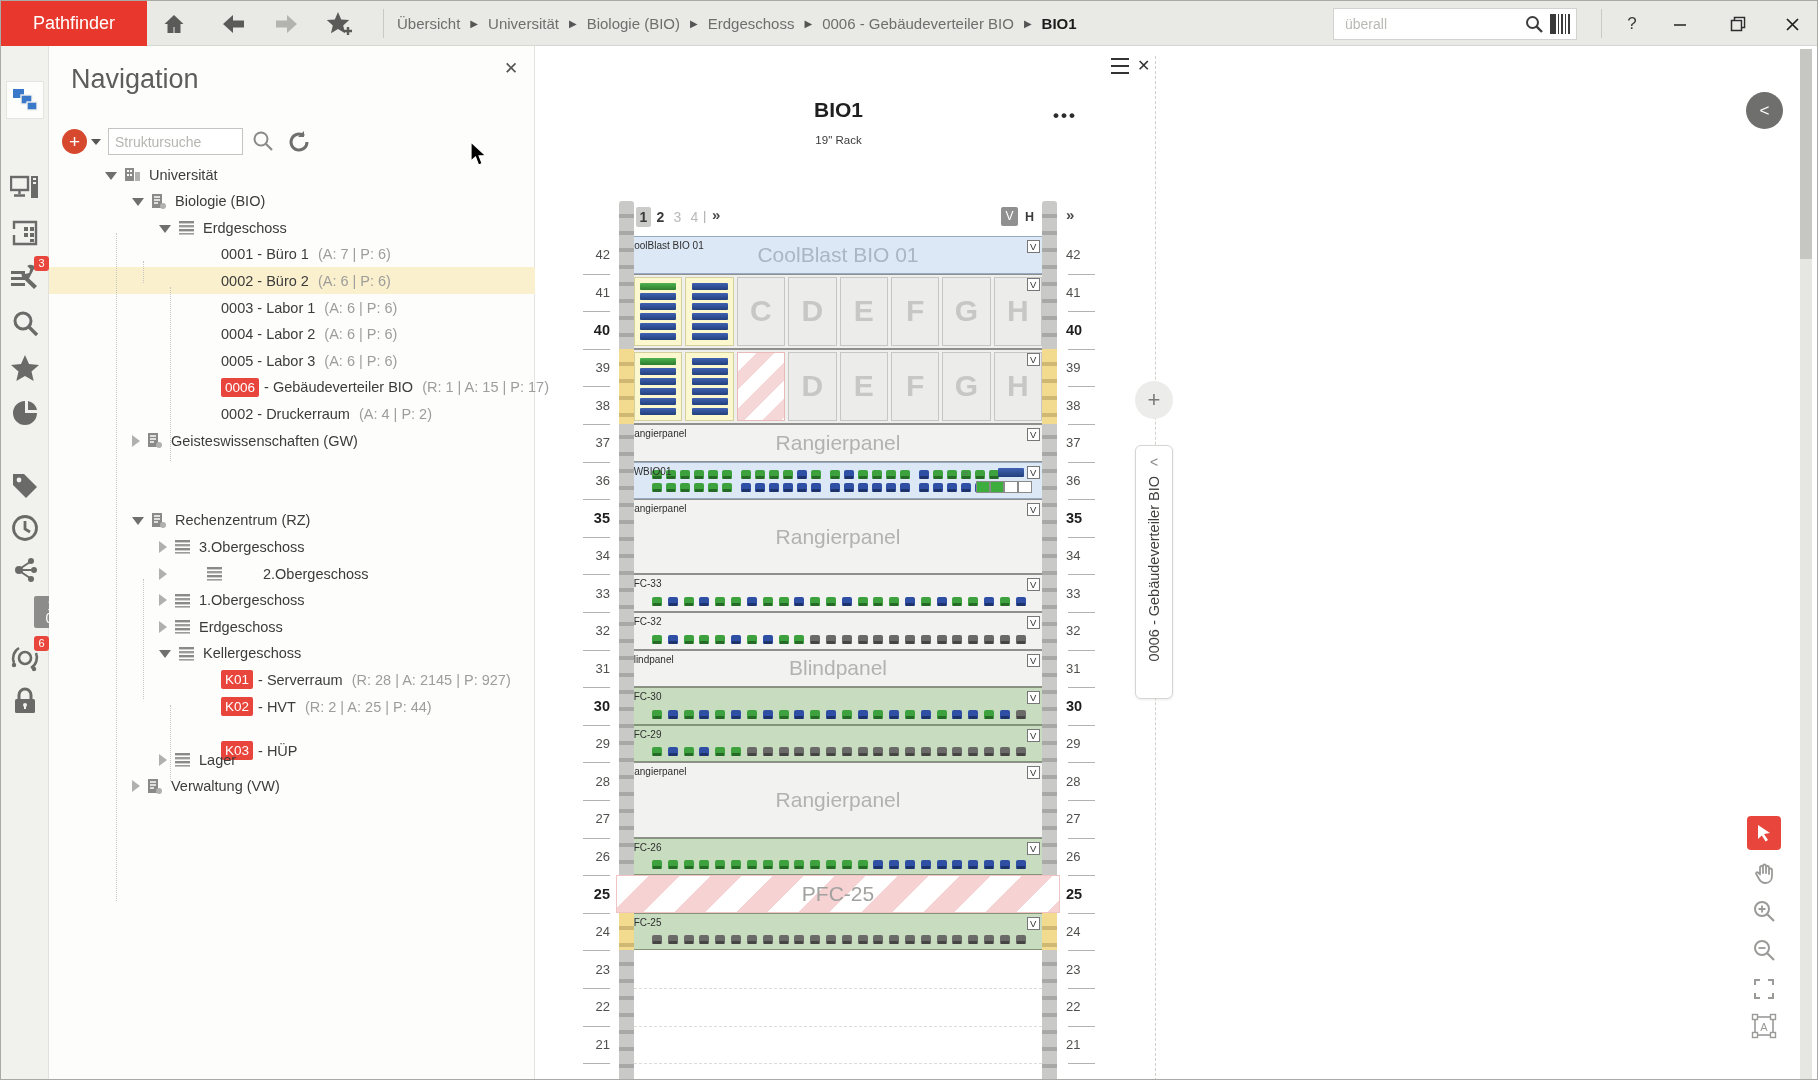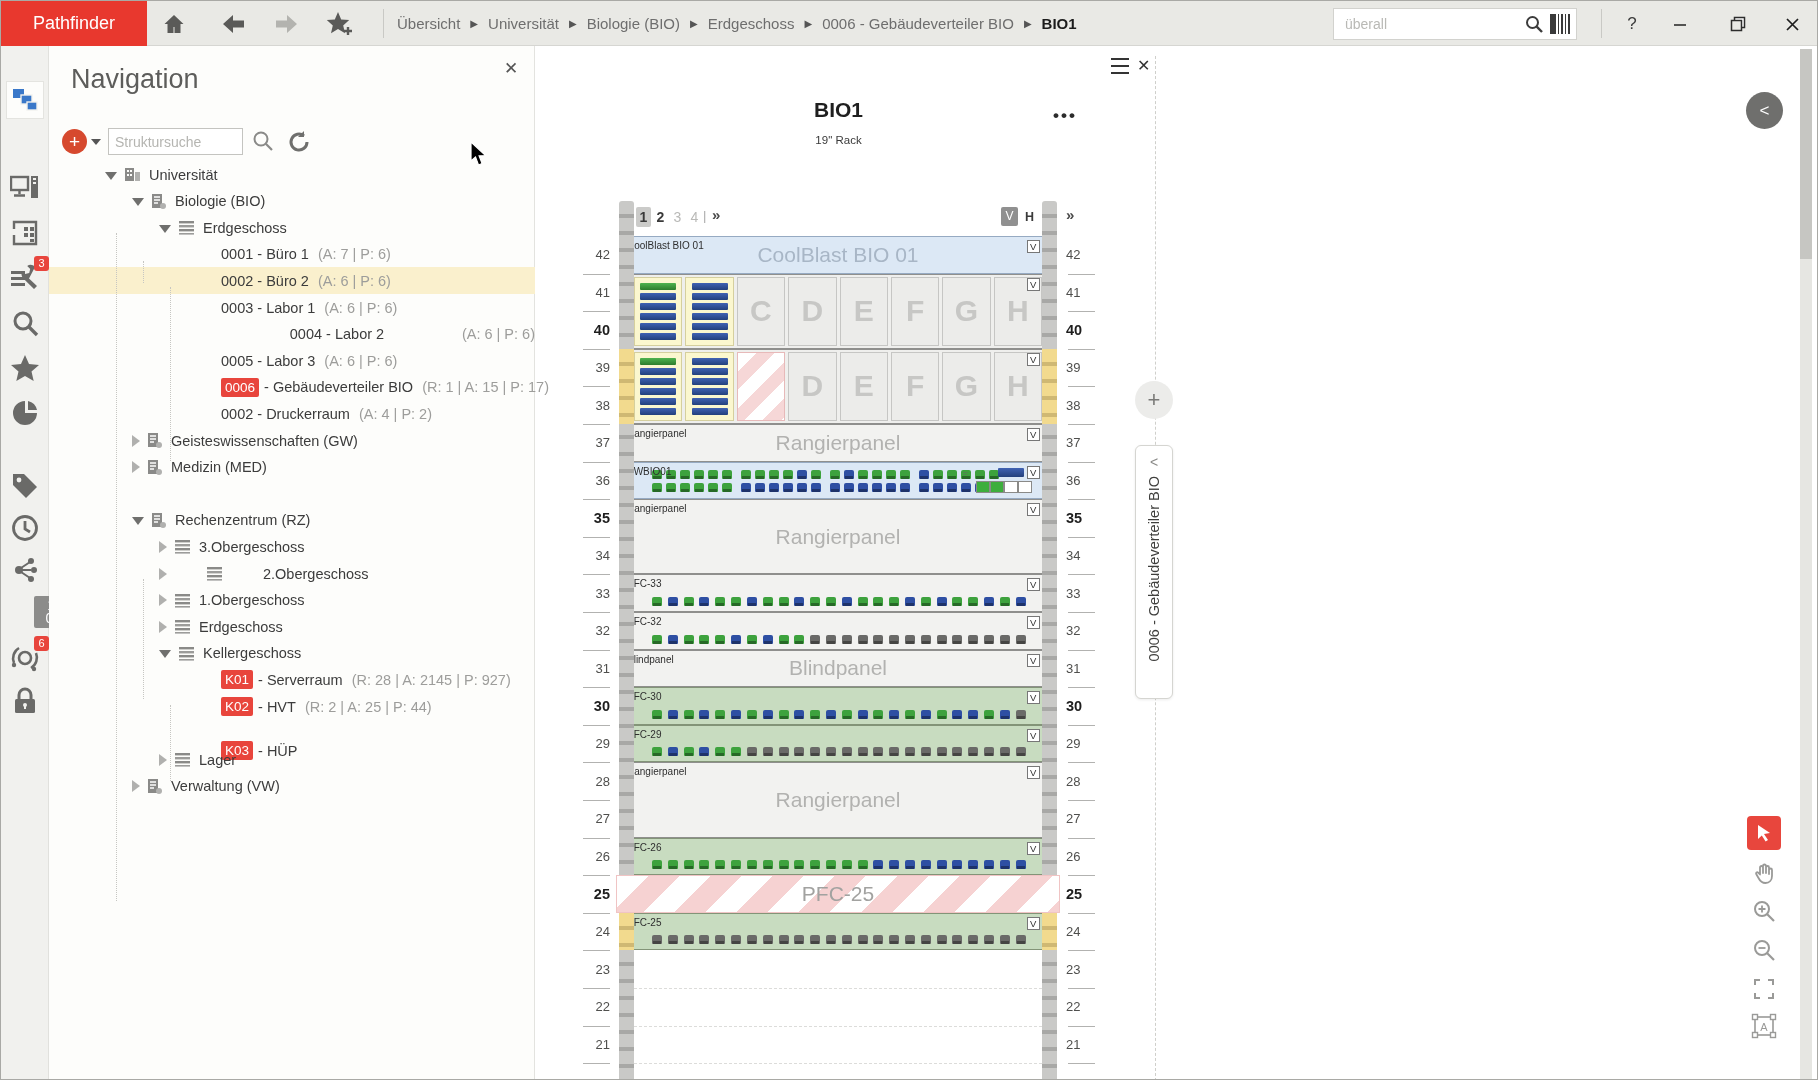--- a/index.html
+++ b/index.html
@@ -339,21 +339,21 @@
         <div class="trow hl" style="top: 106.4px; padding-left: 152px;">
           <span class="arr n"></span>
           <span>0002 - Büro 2</span>
           <span class="tmeta">(A: 6 | P: 6)</span>
         </div>
         <div class="trow" style="top: 133px; padding-left: 152px;">
           <span class="arr n"></span>
           <span>0003 - Labor 1</span>
           <span class="tmeta">(A: 6 | P: 6)</span>
         </div>
-        <div class="trow" style="top: 159.6px; padding-left: 152px; justify-content: space-between;">
+        <div class="trow" style="top: 159.6px; padding-left: 152px;">
           <span class="arr n"></span>
           <span>0004 - Labor 2</span>
           <span class="tmeta">(A: 6 | P: 6)</span>
         </div>
         <div class="trow" style="top: 186.2px; padding-left: 152px;">
           <span class="arr n"></span>
           <span>0005 - Labor 3</span>
           <span class="tmeta">(A: 6 | P: 6)</span>
         </div>
         <div class="trow" style="top: 212.8px; padding-left: 152px;">
@@ -370,31 +370,20 @@
         <div class="trow" style="top: 266px; padding-left: 83px;">
           <span class="arr r"></span>
           <span class="ticon">
             <svg width="16" height="17" viewBox="0 0 16 17">
               <path d="M1 1h10v14H1z" fill="#8a8a88"></path>
               <path d="M3 4h6M3 7h6M3 10h4" stroke="#fdfdfb" stroke-width="1.4"></path>
               <circle cx="12" cy="13" r="3" fill="#b1b1af"></circle>
             </svg>
           </span>
           <span>Geisteswissenschaften (GW)</span>
-        </div>
-        <div class="trow" style="top: 292.6px; padding-left: 83px;">
-          <span class="arr r"></span>
-          <span class="ticon">
-            <svg width="16" height="17" viewBox="0 0 16 17">
-              <path d="M1 1h10v14H1z" fill="#8a8a88"></path>
-              <path d="M3 4h6M3 7h6M3 10h4" stroke="#fdfdfb" stroke-width="1.4"></path>
-              <circle cx="12" cy="13" r="3" fill="#b1b1af"></circle>
-            </svg>
-          </span>
-          <span>Medizin (MED)</span>
         </div>
         <div class="trow" style="top: 345.8px; padding-left: 83px;">
           <span class="arr d"></span>
           <span class="ticon">
             <svg width="16" height="17" viewBox="0 0 16 17">
               <path d="M1 1h10v14H1z" fill="#8a8a88"></path>
               <path d="M3 4h6M3 7h6M3 10h4" stroke="#fdfdfb" stroke-width="1.4"></path>
               <circle cx="12" cy="13" r="3" fill="#b1b1af"></circle>
             </svg>
           </span>

